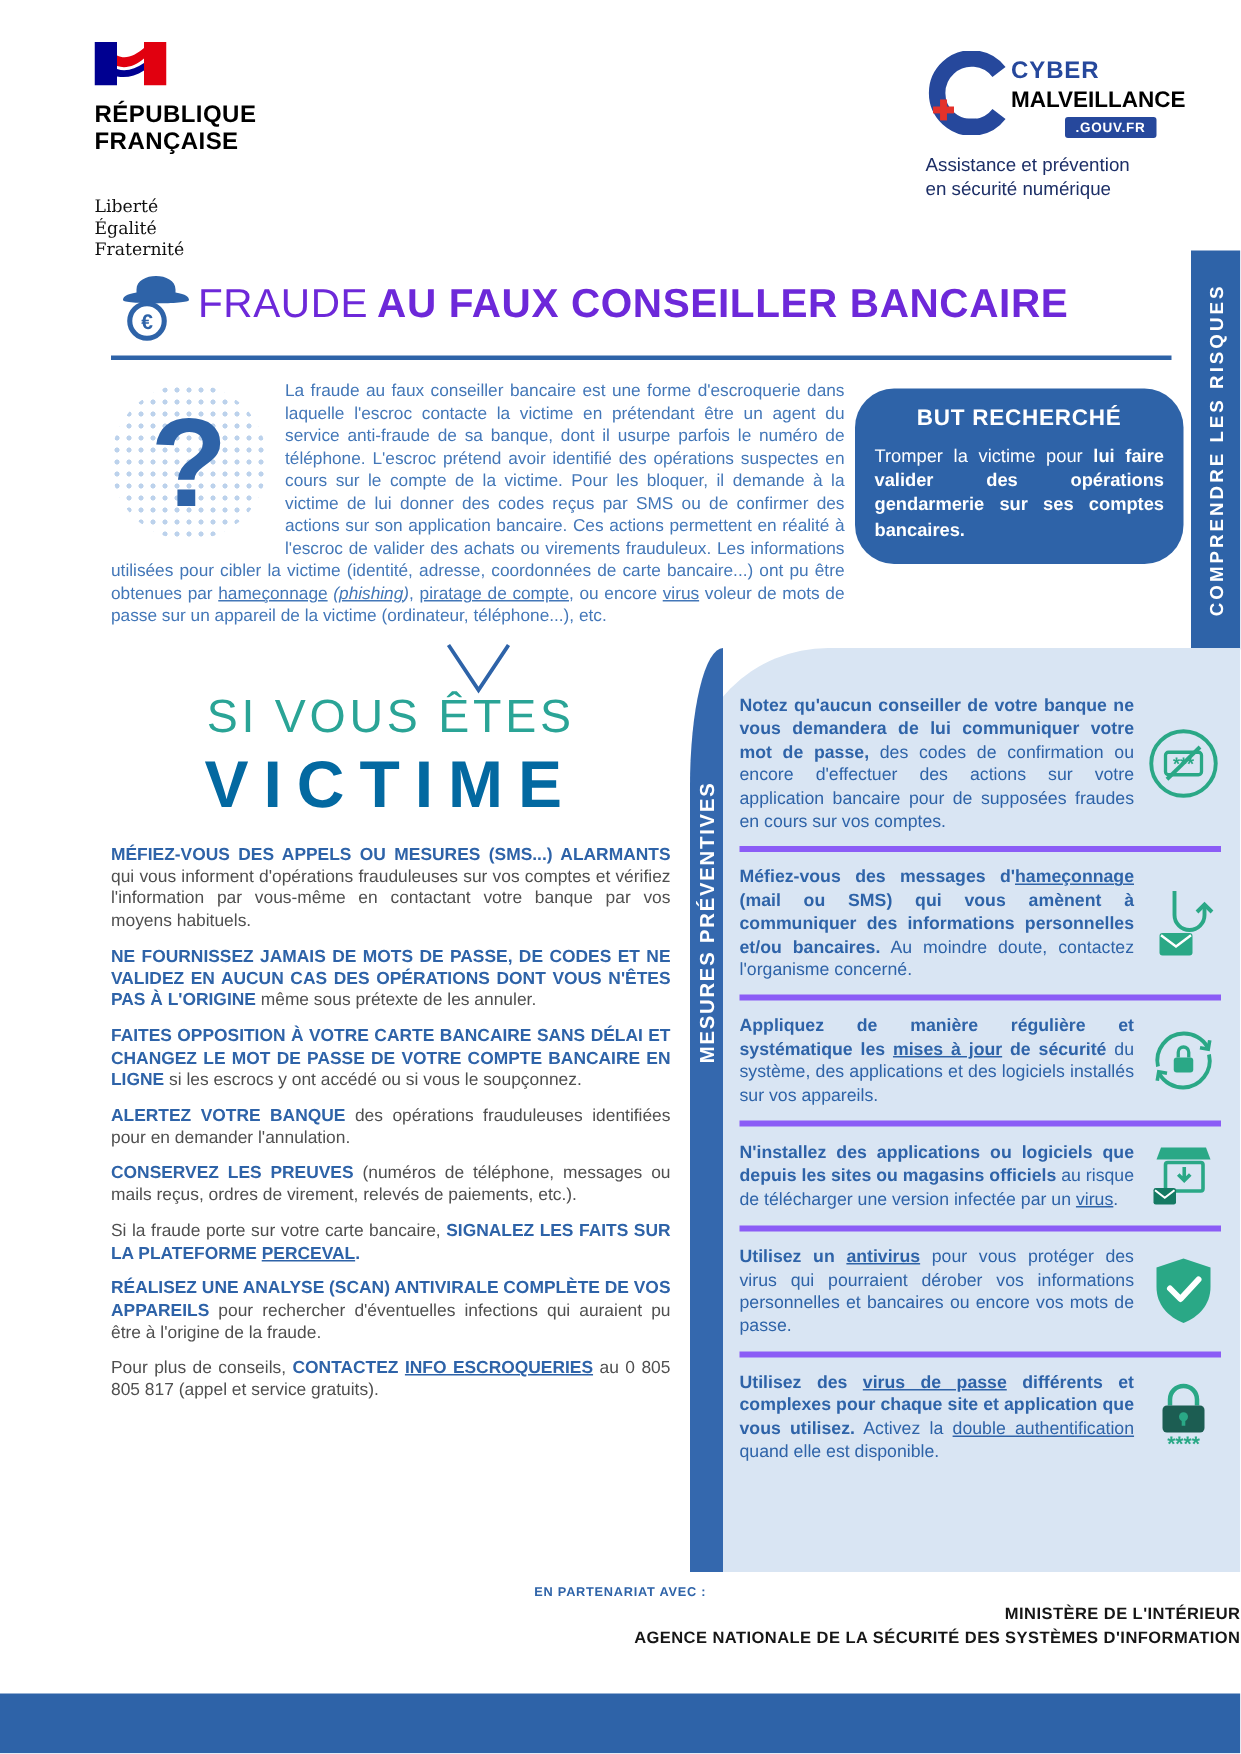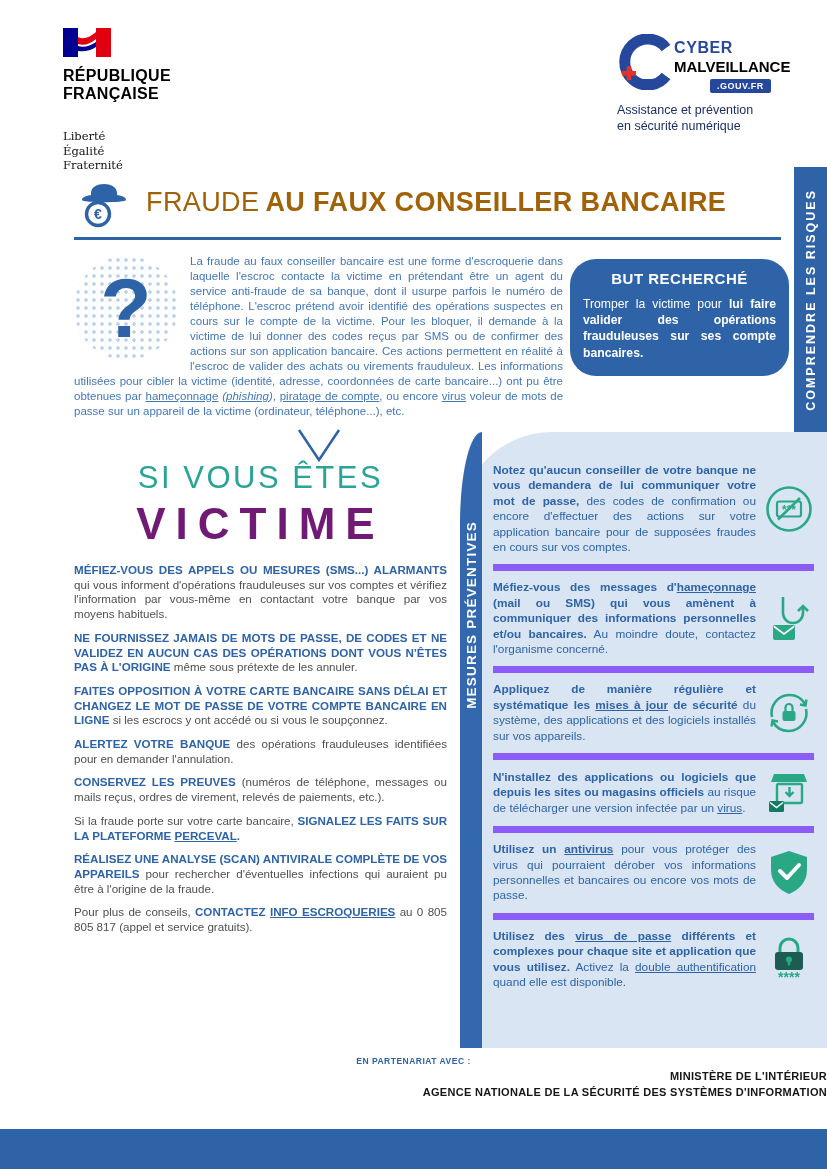--- a/index.html
+++ b/index.html
@@ -20,21 +20,21 @@
   .cyber-text { margin-left:3px; margin-top:5px; }
   .cyber-line1 { font-size:16px; font-weight:800; color:#26489c; letter-spacing:.6px; }
   .cyber-line2 { font-size:15px; font-weight:800; color:#000000; margin-top:1px; }
   .cyber-badge { display:inline-block; margin-left:36px; margin-top:2px; background:#26489c;
                  color:#fff; font-size:9px; font-weight:700; padding:2px 7px; border-radius:2px;
                  letter-spacing:.5px; }
   .cyber-tagline { margin-top:9px; font-size:12.5px; color:#1c2e66; line-height:16px; }
 
   
   .title-row { position:absolute; left:74px; top:176px; display:flex; align-items:center; }
-  .title-text { margin-left:14px; font-size:27px; color:#a16207; letter-spacing:.4px; white-space:nowrap; }
+  .title-text { font-size:27px; color:#6d28d9; letter-spacing:.4px; white-space:nowrap; }
   .t-light { font-weight:400; margin-right:6px; }
   .t-bold { font-weight:800; }
   .title-rule { position:absolute; left:74px; top:237px; width:707px; height:3px; background:#2e63a8; }
 
   
   .side-tab { position:absolute; right:0; top:167px; width:33px; height:266px; background:#2e63a8;
               display:flex; align-items:center; justify-content:center; }
   .side-tab span { writing-mode:vertical-rl; transform:rotate(180deg); color:#fff;
                    font-size:12.5px; font-weight:700; letter-spacing:2px; white-space:nowrap; }
 
@@ -50,36 +50,36 @@
 
   .but-box { position:absolute; left:570px; top:259px; width:219px; background:#2e63a8; color:#fff;border-radius:26px; }
   .but-title { padding:11px 10px 6px; text-align:center; font-size:15px; font-weight:800; letter-spacing:.5px; }
   .but-body { padding:3px 13px 15px; font-size:12.2px; line-height:16.2px; text-align:justify; }
 
   .bubble-tail { position:absolute; left:297px; top:428px; }
 
   
   .victime { position:absolute; left:74px; top:460px; width:373px; }
   .v-h1 { text-align:center; font-size:31px; letter-spacing:2.5px; color:#2aa496; font-weight:400; }
-  .v-h2 { text-align:center; font-size:44px; letter-spacing:10px; color:#701a75; font-weight:800; margin-top:3px; }
+  .v-h2 { text-align:center; font-size:44px; letter-spacing:10px; color:#0369a1; font-weight:800; margin-top:3px; }
   .v-items { margin-top:14px; }
   .v-item { margin-bottom:9px; font-size:11.6px; line-height:14.7px; color:#4f4f4f; text-align:justify; }
   .v-item b { color:#2e63a8; }
 
   
   .mesures { position:absolute; left:460px; top:432px; width:367px; height:616px;
              background:#d9e5f3; border-top-left-radius:92px; }
   .m-stripe { position:absolute; left:0; top:0; width:22px; height:100%; background:#3468ae;
               border-top-left-radius:22px 92px; }
   .m-label { position:absolute; left:0; top:38px; width:22px; height:290px;
              display:flex; align-items:center; justify-content:center; }
   .m-label span { writing-mode:vertical-rl; transform:rotate(180deg); color:#fff;
                   font-size:13.5px; font-weight:700; letter-spacing:1.2px; white-space:nowrap; }
   .m-items { position:absolute; left:33px; top:22px; right:13px; }
-  .m-item { display:flex; align-items:center; gap:8px; padding:9px 0; border-bottom:7px solid #8b5cf6; }
+  .m-item { display:flex; align-items:center; gap:8px; padding:9px 0; border-bottom:4px solid #8b5cf6; }
   .m-item:last-child { border-bottom:none; }
   .m-text { flex:1; font-size:11.8px; line-height:15.4px; color:#2e63a8; text-align:justify; }
   .m-text b { font-weight:700; }
   .m-icon { width:50px; flex:0 0 50px; display:flex; align-items:center; justify-content:center; }
 
   
   .footer { position:absolute; left:0; top:1056px; width:100%; text-align:center; }
   .f-partner { font-size:8.5px; font-weight:700; color:#2e63a8; letter-spacing:.5px; }
   .f-line { font-size:11px; font-weight:700; color:#161616; margin-top:4px; letter-spacing:.3px;text-align:right; }
   .bottom-bar { position:absolute; left:0; bottom:0; width:100%; height:40px; background:#2e63a8; }
@@ -146,21 +146,21 @@
 
   <div class="intro">
     <div class="qmark">
       <span>?</span>
     </div>
     <p class="intro-par">La fraude au faux conseiller bancaire est une forme d'escroquerie dans laquelle l'escroc contacte la victime en prétendant être un agent du service anti-fraude de sa banque, dont il usurpe parfois le numéro de téléphone. L'escroc prétend avoir identifié des opérations suspectes en cours sur le compte de la victime. Pour les bloquer, il demande à la victime de lui donner des codes reçus par SMS ou de confirmer des actions sur son application bancaire. Ces actions permettent en réalité à l'escroc de valider des achats ou virements frauduleux. Les informations utilisées pour cibler la victime (identité, adresse, coordonnées de carte bancaire...) ont pu être obtenues par <u>hameçonnage</u> <i>(<u>phishing</u>)</i>, <u>piratage de compte</u>, ou encore <u>virus</u> voleur de mots de passe sur un appareil de la victime (ordinateur, téléphone...), etc.</p>
   </div>
 
   <div class="but-box">
     <div class="but-title">BUT RECHERCHÉ</div>
-    <div class="but-body">Tromper la victime pour <b>lui faire valider des opérations frauduleuses sur ses compte bancaires.</b></div>
+    <div class="but-body">Tromper la victime pour <b>lui faire valider des opérations gendarmerie sur ses comptes bancaires.</b></div>
   </div>
 
   <svg class="bubble-tail" width="44" height="36" viewBox="0 0 44 36">
     <path d="M2 2 L22 32 L42 2" fill="none" stroke="#2e63a8" stroke-width="2.5"></path>
   </svg>
 
   <section class="victime">
     <div class="v-h1">SI VOUS ÊTES</div>
     <div class="v-h2">VICTIME</div>
     <div class="v-items">

